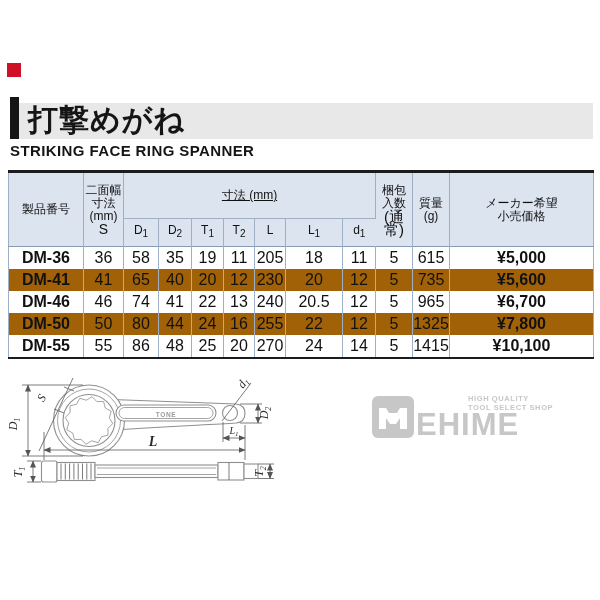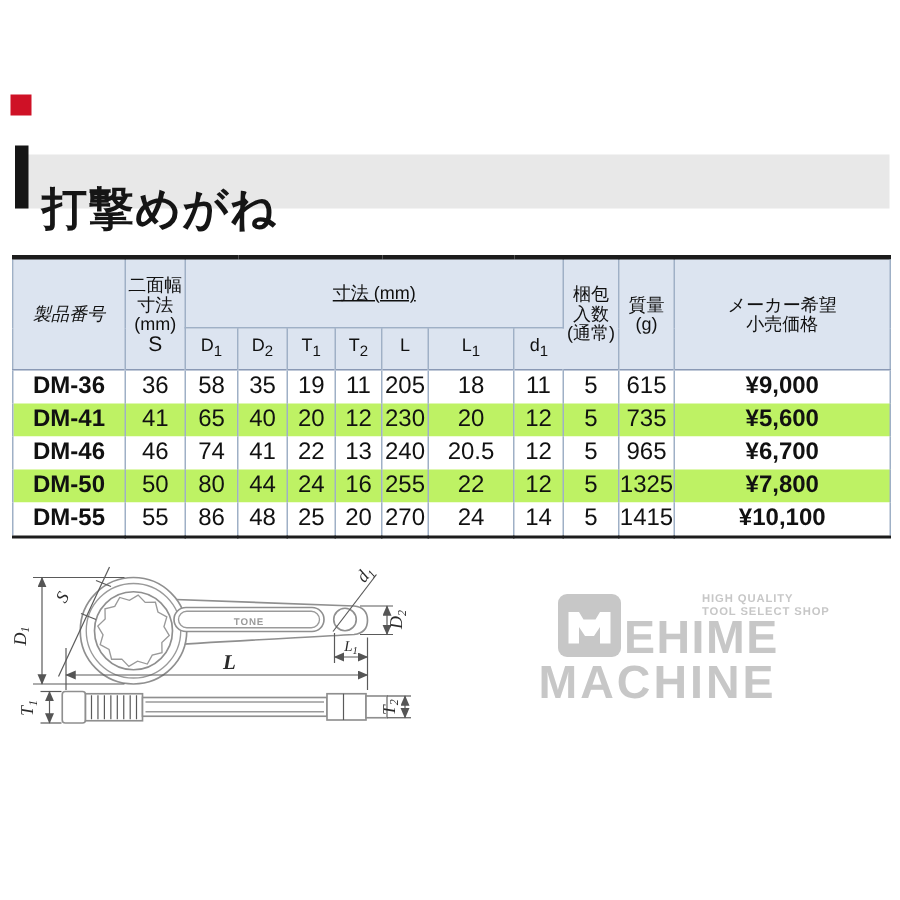--- a/index.html
+++ b/index.html
@@ -6,41 +6,41 @@
   #page{position:relative;width:600px;height:600px;background:#ffffff;overflow:hidden;
         font-family:"Liberation Sans",sans-serif;color:#111;}
 
   
   #accent{position:absolute;left:7px;top:63px;width:14px;height:14px;background:#cf1126;}
 
   
   #titlebar-bg{position:absolute;left:10px;top:103px;width:583px;height:36px;background:#e8e8e8;}
   #titlebar-mark{position:absolute;left:10px;top:97px;width:9px;height:42px;background:#151515;}
   #page-title{position:absolute;left:28px;top:101px;width:560px;height:38px;
-              font-size:30px;font-weight:bold;letter-spacing:1px;line-height:38px;color:#151515;margin-top:20px;}
+              font-size:30px;font-weight:bold;letter-spacing:1px;line-height:38px;color:#151515;}
   #page-subtitle{position:absolute;left:10px;top:142px;font-size:15px;font-weight:bold;
                  letter-spacing:.4px;color:#151515;}
 
   
   #spec-table{position:absolute;left:8px;top:170px;width:585px;border-collapse:collapse;
               table-layout:fixed;border-top:3px solid #1c1c1c;border-bottom:2px solid #1c1c1c;
               border-left:1px solid #9fb0c6;border-right:1px solid #9fb0c6;}
   #spec-table th,#spec-table td{border-right:1px solid #9fb0c6;padding:0;margin:0;
               text-align:center;vertical-align:middle;}
   #spec-table th:last-child,#spec-table td:last-child{border-right:none;}
   #spec-table thead th{background:#dce4f0;font-weight:normal;font-size:12px;line-height:13px;color:#111;}
   #spec-table thead{border-bottom:1px solid #8a99b5;}
   th.h-group{height:45px;border-bottom:1px solid #9fb0c6;font-size:13px;text-decoration:underline;}
   th.h-sub{height:27px;font-size:14px;font-weight:normal;}
   th.h-sub sub{font-size:10px;}
-  th.h-product{font-size:13px;font-style:italic;}
+  th.h-product{font-size:13px;}
   .hline-s{font-size:14px;}
-  .hline-small{font-size:12px;}
+  .hline-small{font-size:15px;}
   #spec-table tbody td{height:22px;font-size:16px;background:#fff;}
-  #spec-table tbody tr.stripe td{background:#bef264;margin-top:45px;}
+  #spec-table tbody tr.stripe td{background:#a16207;margin-top:45px;}
   td.c-model{font-weight:bold;font-size:16px;}
   td.c-cond{font-size:12.5px;}
   td.c-mass{font-size:12.5px;text-align:right;padding-right:4px;}
   td.c-price{font-size:15px;font-weight:bold;text-align:right;padding-right:8px;}
 
   
   #drawing{position:absolute;left:8px;top:372px;width:292px;height:128px;}
   .obj{fill:#ffffff;stroke:#8f8f8f;stroke-width:1.1;}
   .objn{fill:none;stroke:#9a9a9a;stroke-width:.9;}
   .dim{stroke:#5a5a5a;stroke-width:.8;fill:none;}
@@ -62,20 +62,21 @@
 </head>
 <body>
 
 <div id="page">
 
   <div id="accent"></div>
 
   <div id="titlebar-bg"></div>
   <div id="titlebar-mark"></div>
   <div id="page-title">打撃めがね</div>
+  <div id="page-subtitle">STRIKING FACE RING SPANNER</div>
 
   <table id="spec-table">
     <colgroup>
       <col style="width:75px">
         <col style="width:40px">
         <col style="width:35px">
         <col style="width:33px">
       <col style="width:32px">
         <col style="width:31px">
         <col style="width:31px">
@@ -129,21 +130,21 @@
         <td>36</td>
         <td>58</td>
         <td>35</td>
         <td>19</td>
         <td>11</td>
         <td class="c-cond">205</td>
         <td>18</td>
         <td>11</td>
         <td>5</td>
         <td class="c-mass">615</td>
-        <td class="c-price">¥9,000</td>
+        <td class="c-price">¥5,000</td>
       </tr>
       <tr class="stripe">
         <td class="c-model">DM-41</td>
         <td>41</td>
         <td>65</td>
         <td>40</td>
         <td>20</td>
         <td>12</td>
         <td class="c-cond">230</td>
         <td>20</td>
@@ -269,16 +270,15 @@
   </svg>
 
   <div id="logo">
     <svg width="42" height="42" style="position:absolute;left:14px;top:8px;" viewBox="0 0 42 42">
       <rect x="0" y="0" width="42" height="42" rx="6" fill="#c7c7c7"></rect>
       <path d="M7 33 V12 H14 L17 17 H25 L28 12 H35 V33 H28 V22 L24 28 H18 L14 22 V33 Z" fill="#ffffff"></path>
     </svg>
     <div class="tag" id="tag1">HIGH QUALITY</div>
     <div class="tag" id="tag2">TOOL SELECT SHOP</div>
     <div class="big" id="name1">EHIME</div>
-    <div class="big" id="name2">MACHINE</div>
   </div>
 
 </div>
 
 </body></html>

